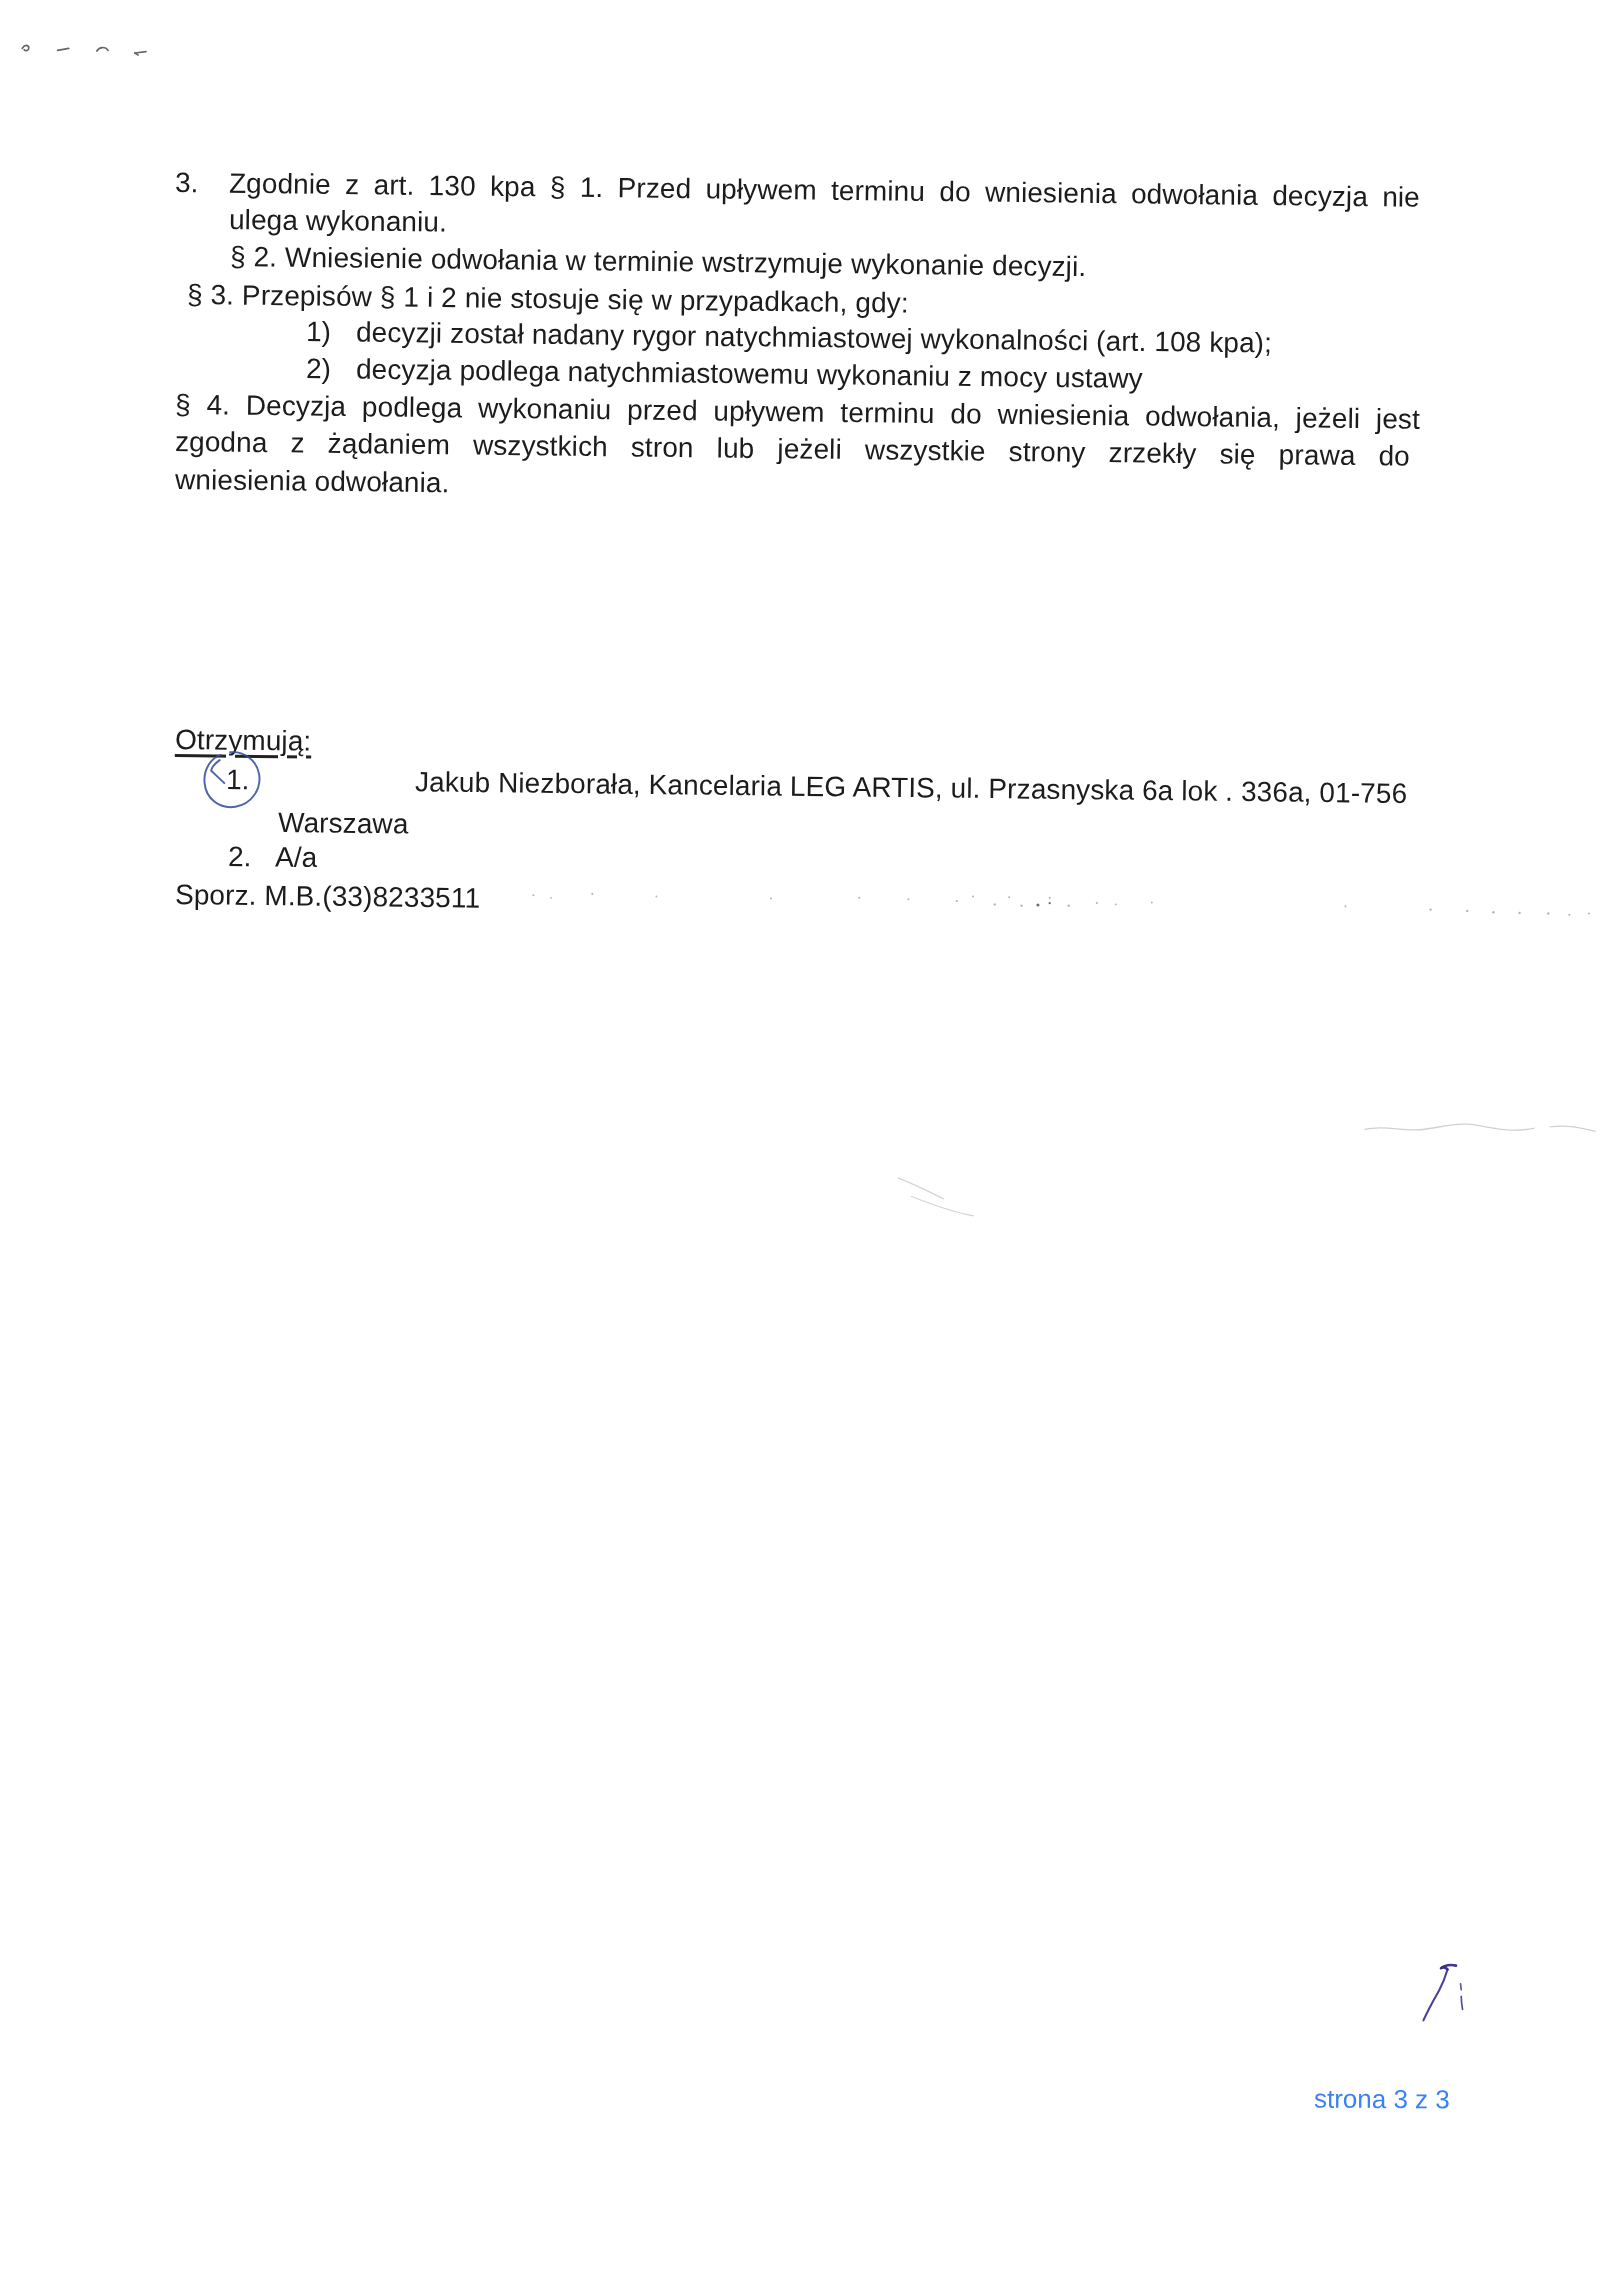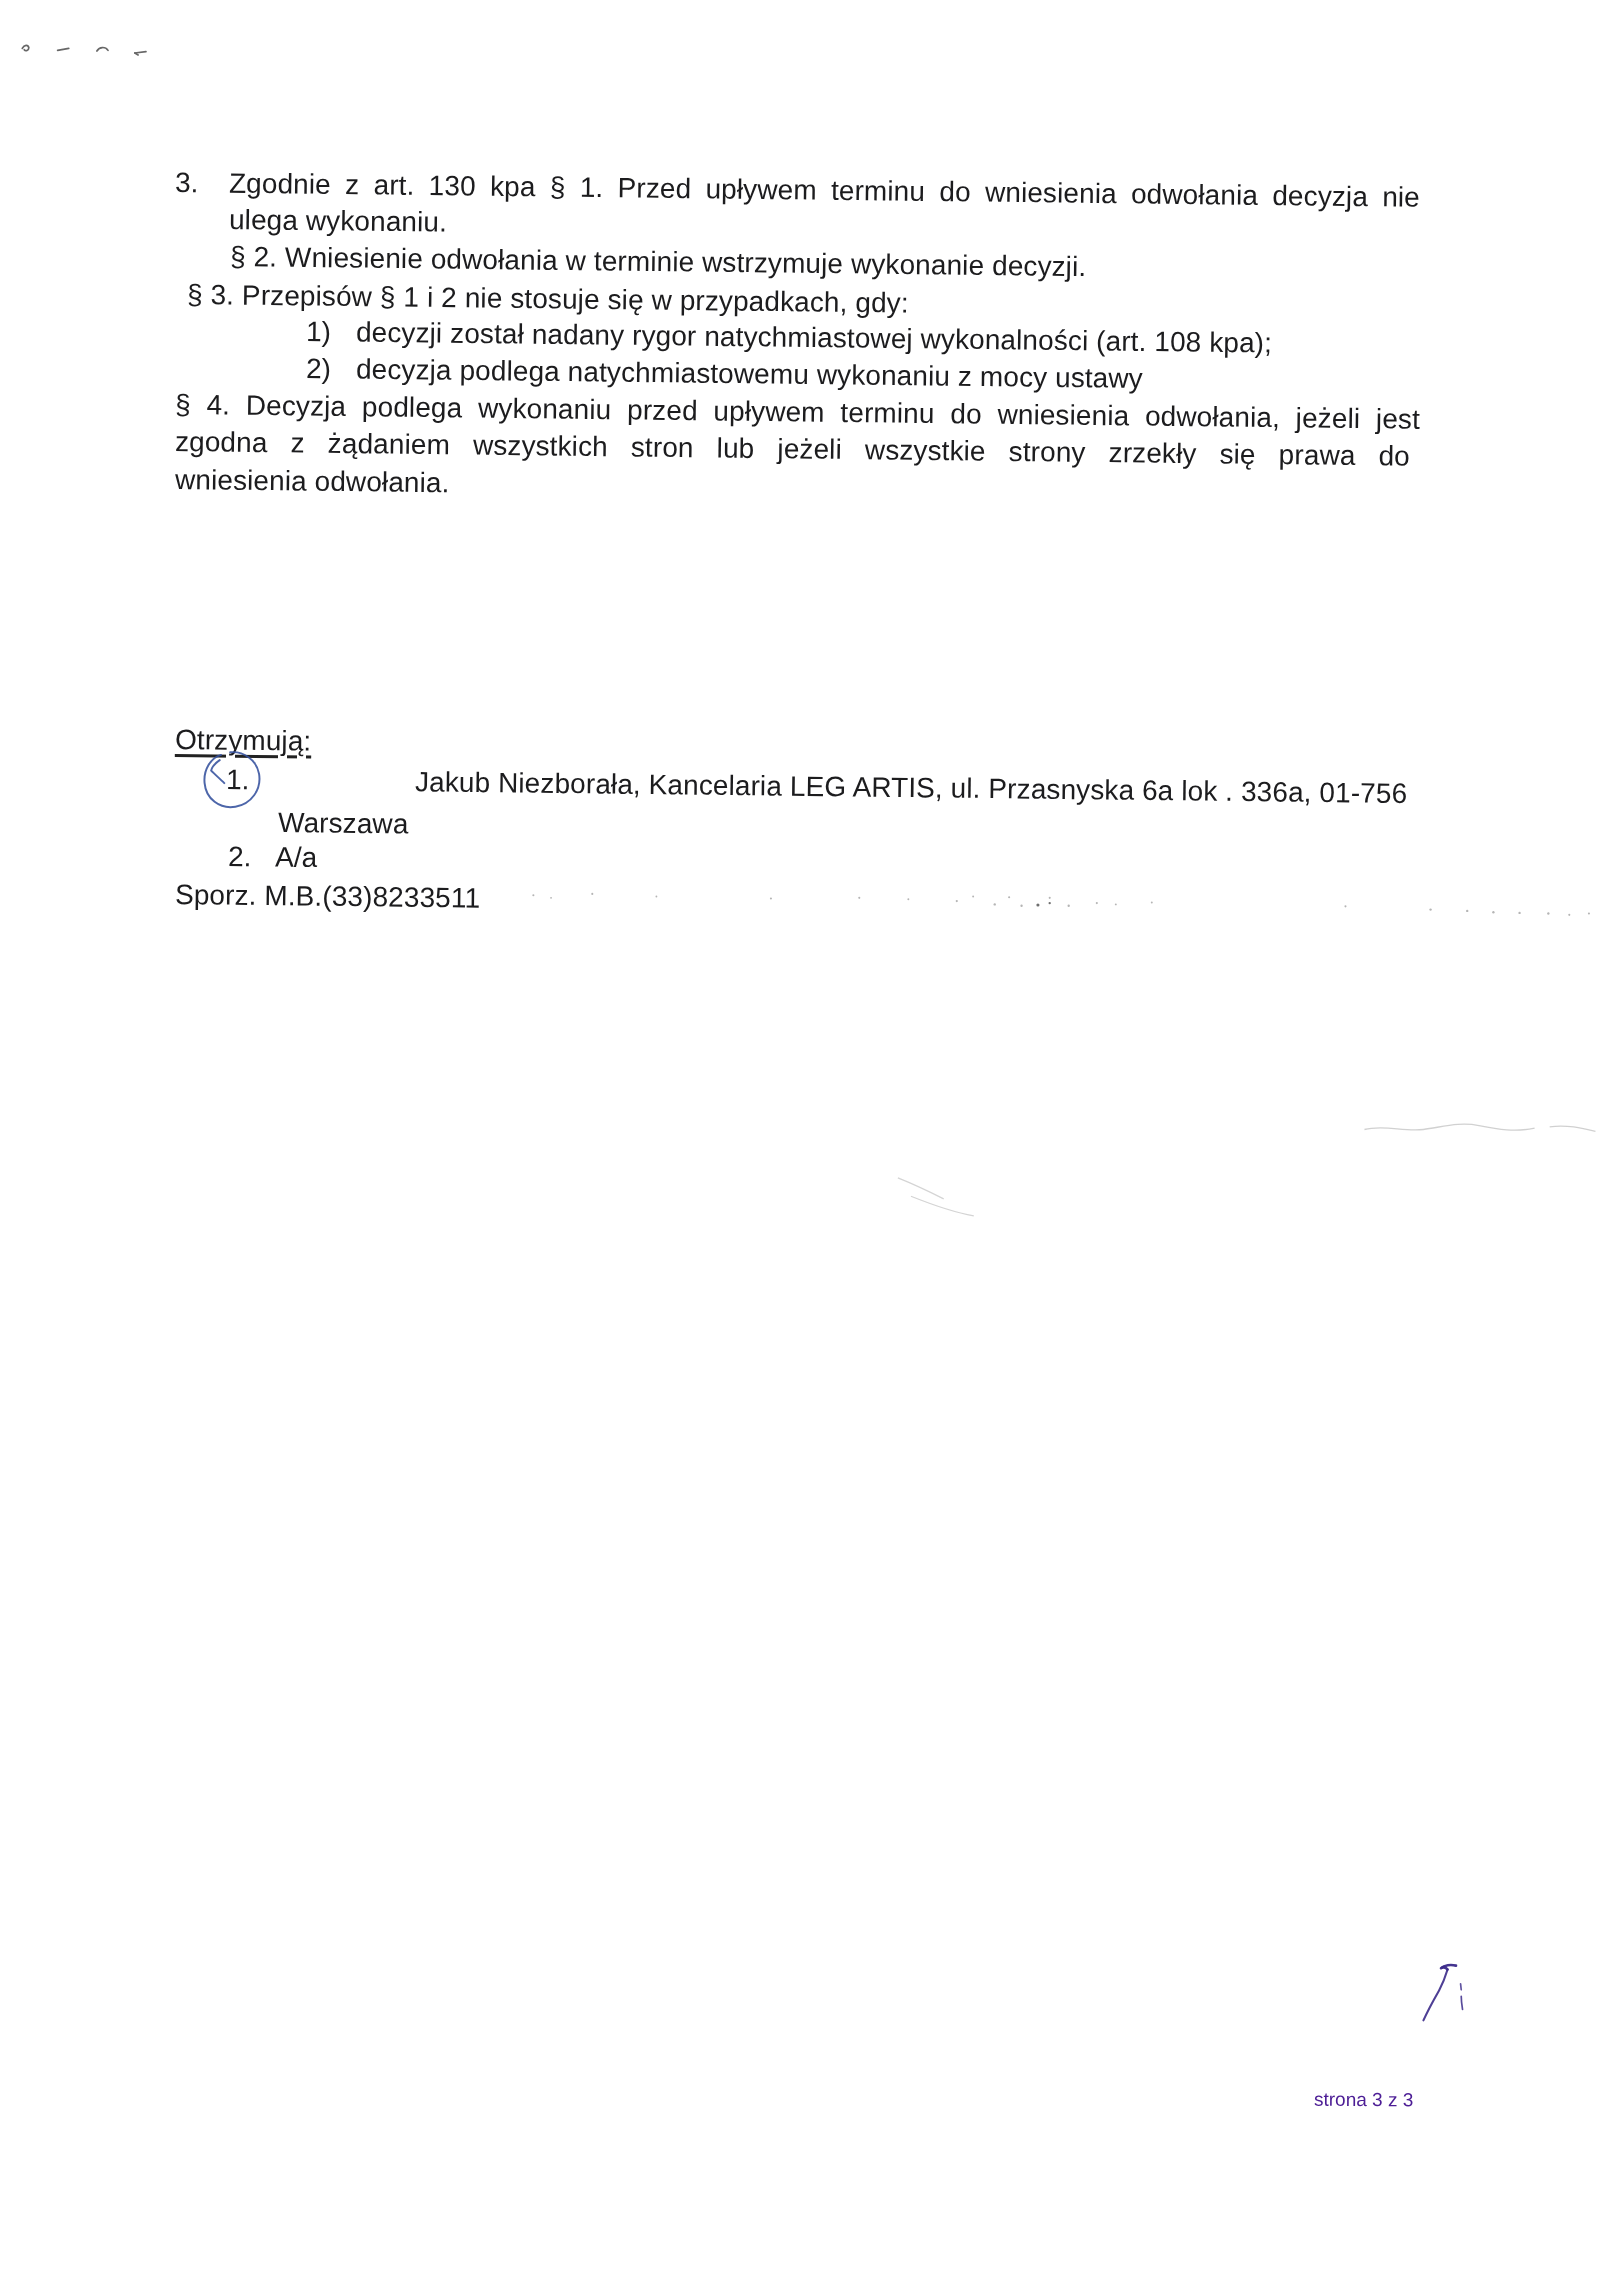--- a/index.html
+++ b/index.html
@@ -30,23 +30,23 @@
     text-align-last:justify;
   }
   .heading-underline{
     text-decoration:underline;
     text-decoration-thickness:2.6px;
     text-underline-offset:4.6px;
     text-decoration-color:#222;
   }
   .footer-line{
     position:absolute;
-    font-size:19px;
+    font-size:26px;
     line-height:23.6px;
-    color:#4c1d95;
+    color:#3b82f6;
     transform:rotate(0.35deg);
     white-space:pre;
   }
   .overlay{position:absolute;left:0;top:0;pointer-events:none;}
   .annot{position:absolute;pointer-events:none;}
 </style>
 </head>
 <body>
 
 <div class="page">

